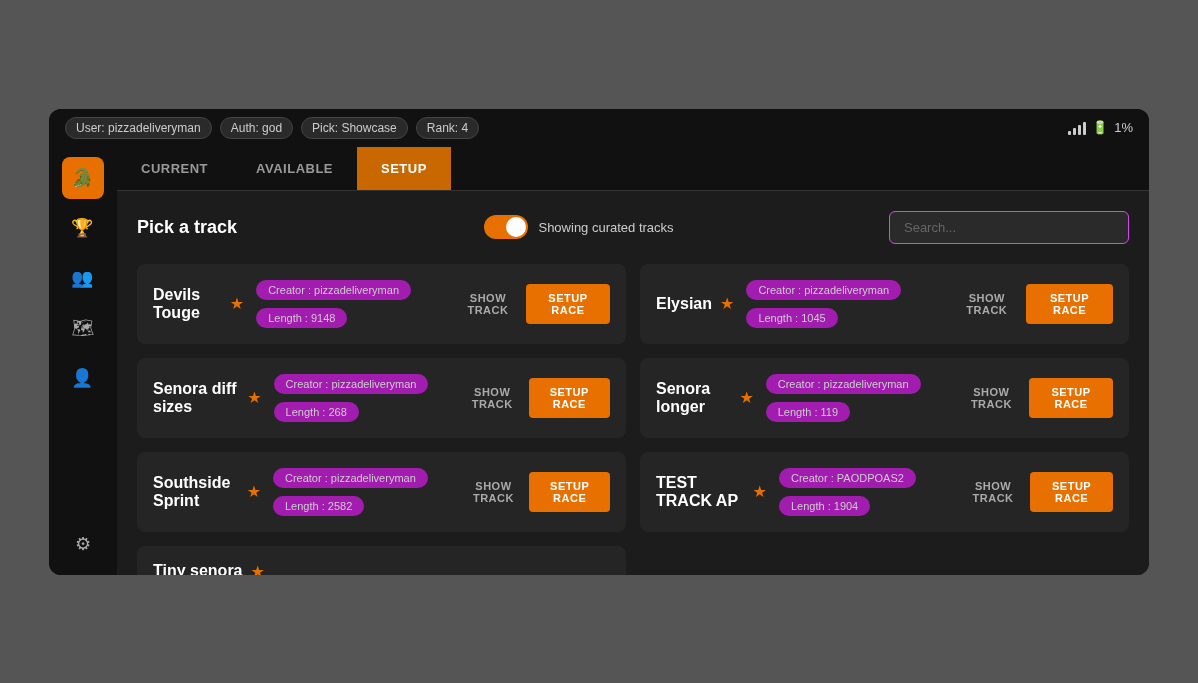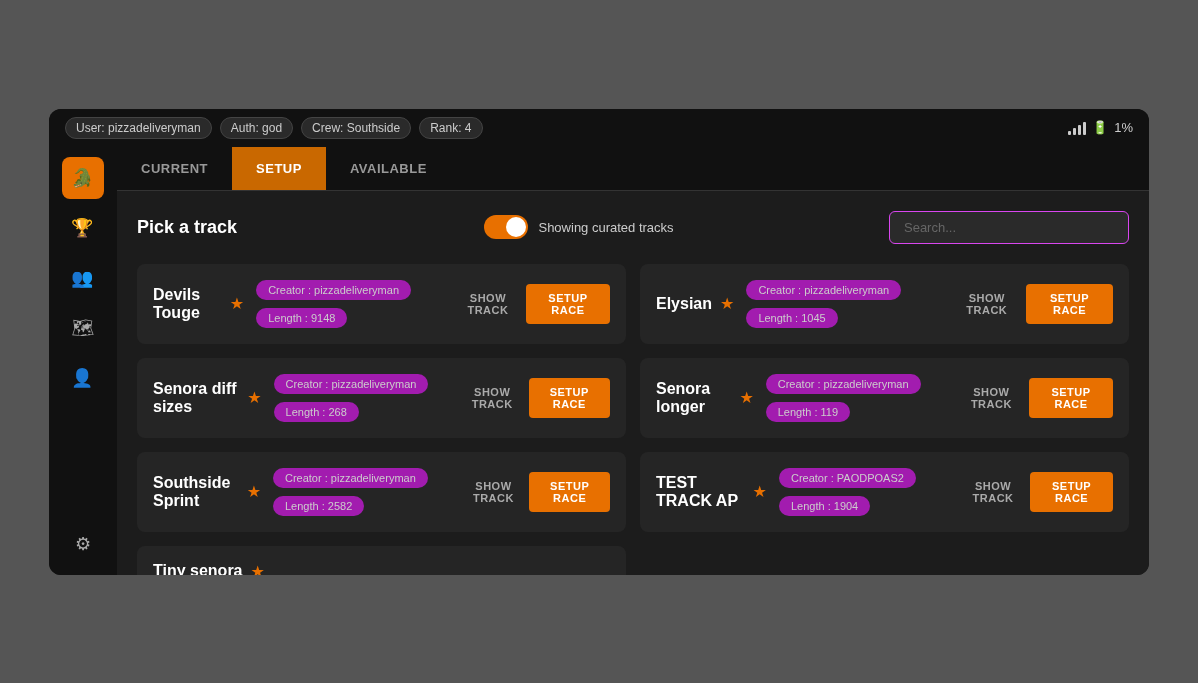--- a/index.html
+++ b/index.html
@@ -243,21 +243,21 @@
   </style>
 </head>
 <body>
 
 <div class="app-window">
 
   <div class="top-bar">
     <div class="top-bar-left">
       <span class="top-badge">User: pizzadeliveryman</span>
       <span class="top-badge">Auth: god</span>
-      <span class="top-badge">Crew: Southside</span>
+      <span class="top-badge">Pick: Showcase</span>
       <span class="top-badge">Rank: 4</span>
     </div>
     <div class="top-bar-right">
       <div class="signal-icon">
         <div class="signal-bar" style="height:4px"></div>
         <div class="signal-bar" style="height:7px"></div>
         <div class="signal-bar" style="height:10px"></div>
         <div class="signal-bar" style="height:13px"></div>
       </div>
       <span>🔋</span>
@@ -273,22 +273,22 @@
       <div class="sidebar-icon">👥</div>
       <div class="sidebar-icon">🗺</div>
       <div class="sidebar-icon">👤</div>
       <div class="sidebar-icon sidebar-bottom">⚙</div>
     </div>
 
     <div class="content">
 
       <div class="tabs">
         <div class="tab">CURRENT</div>
+        <div class="tab">AVAILABLE</div>
         <div class="tab active">SETUP</div>
-        <div class="tab">AVAILABLE</div>
       </div>
 
       <div class="content-body">
 
         <div class="content-header">
           <span class="pick-title">Pick a track</span>
           <div class="toggle-area">
             <div class="toggle-switch">
               <div class="toggle-knob"></div>
             </div>

